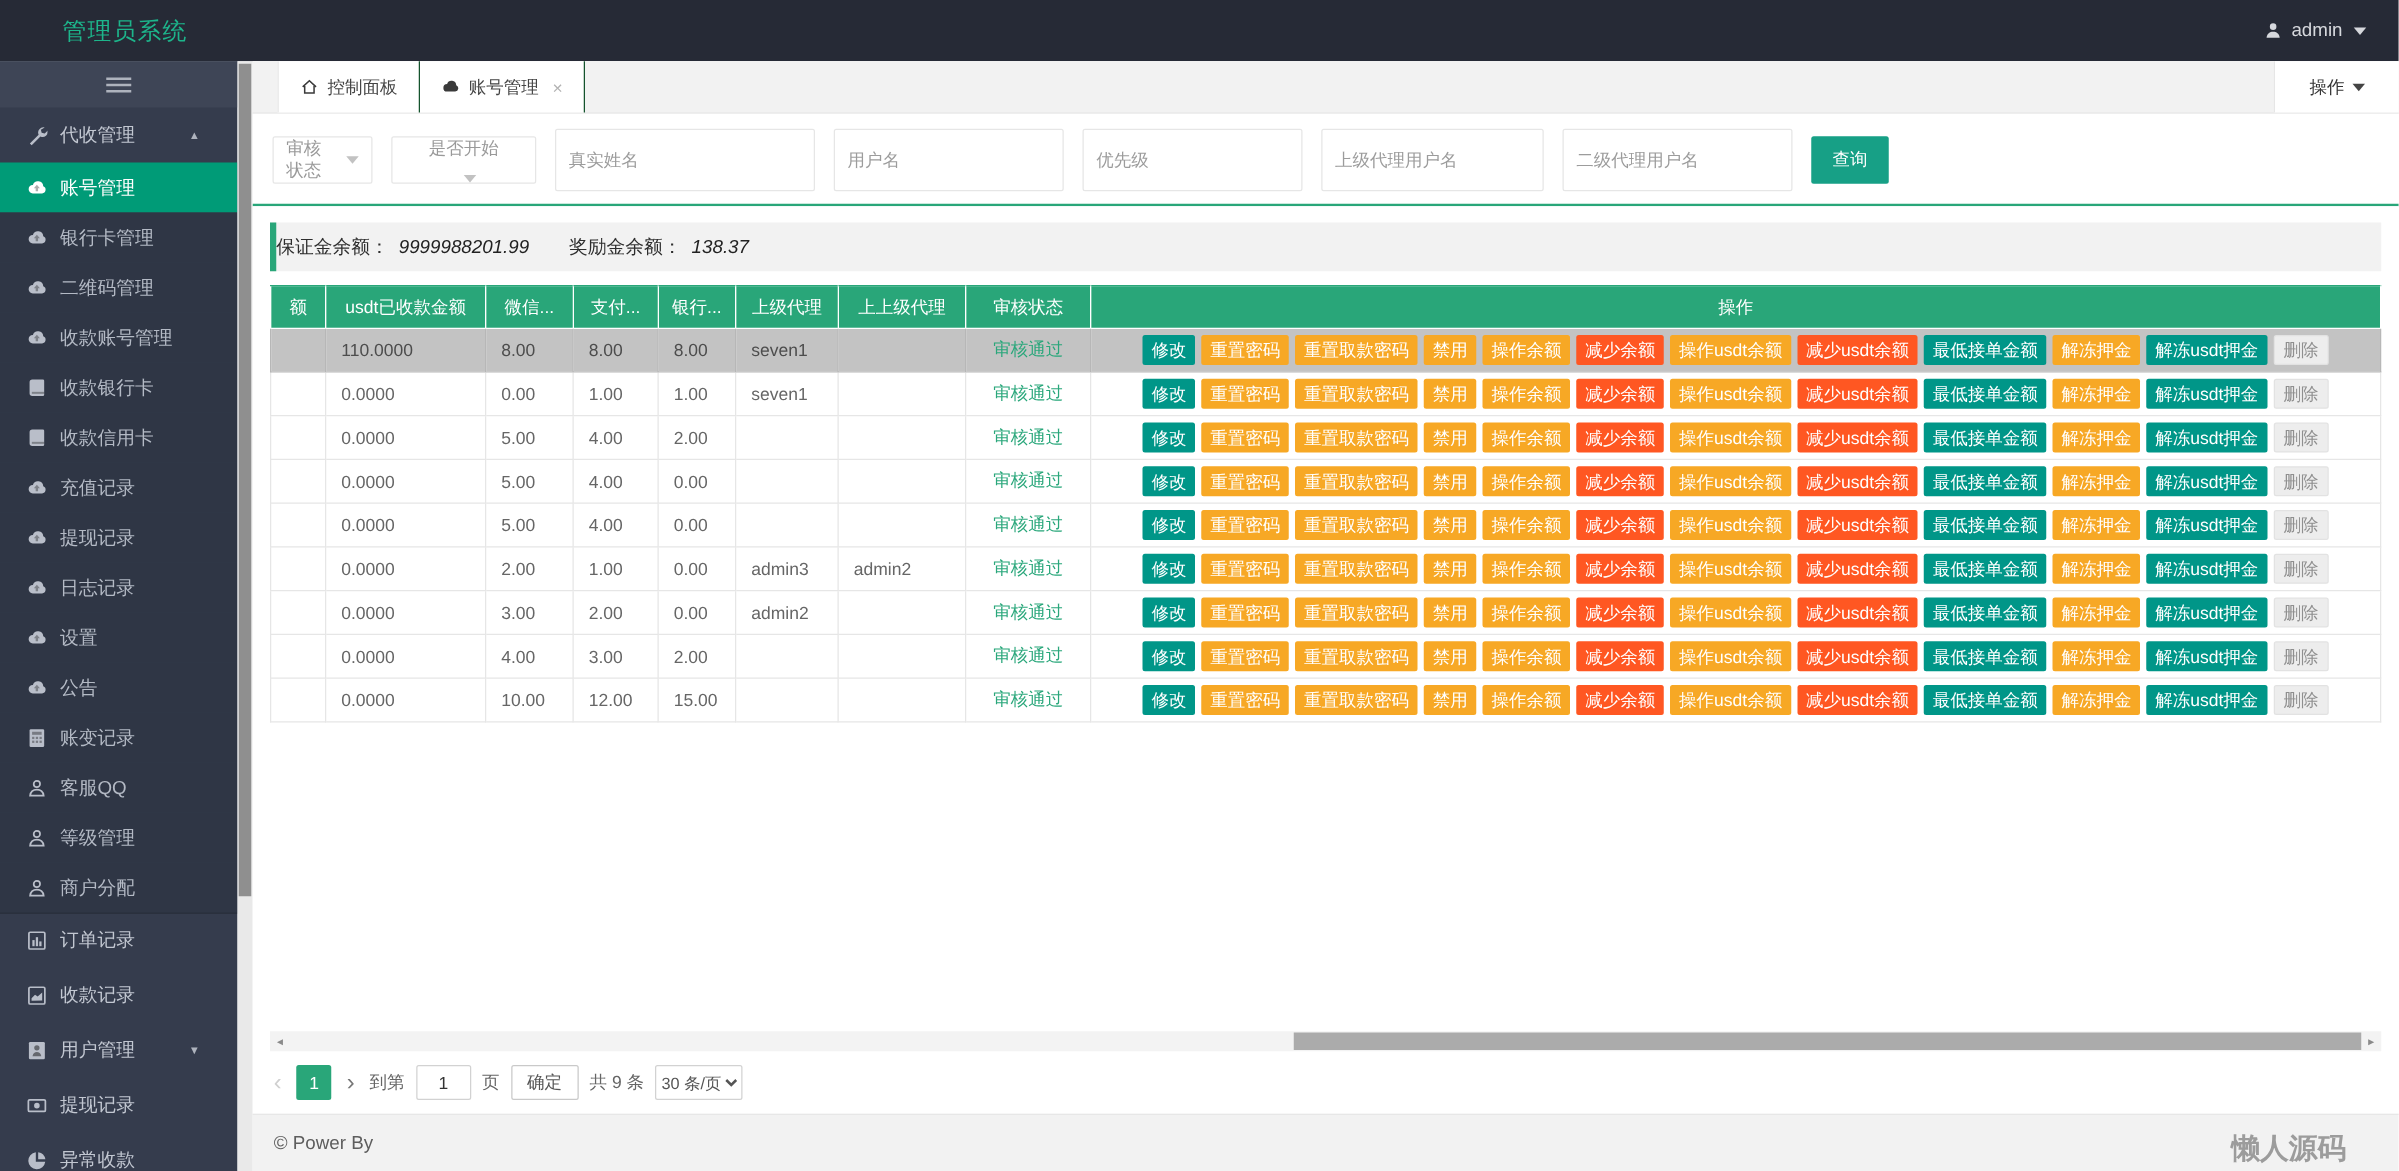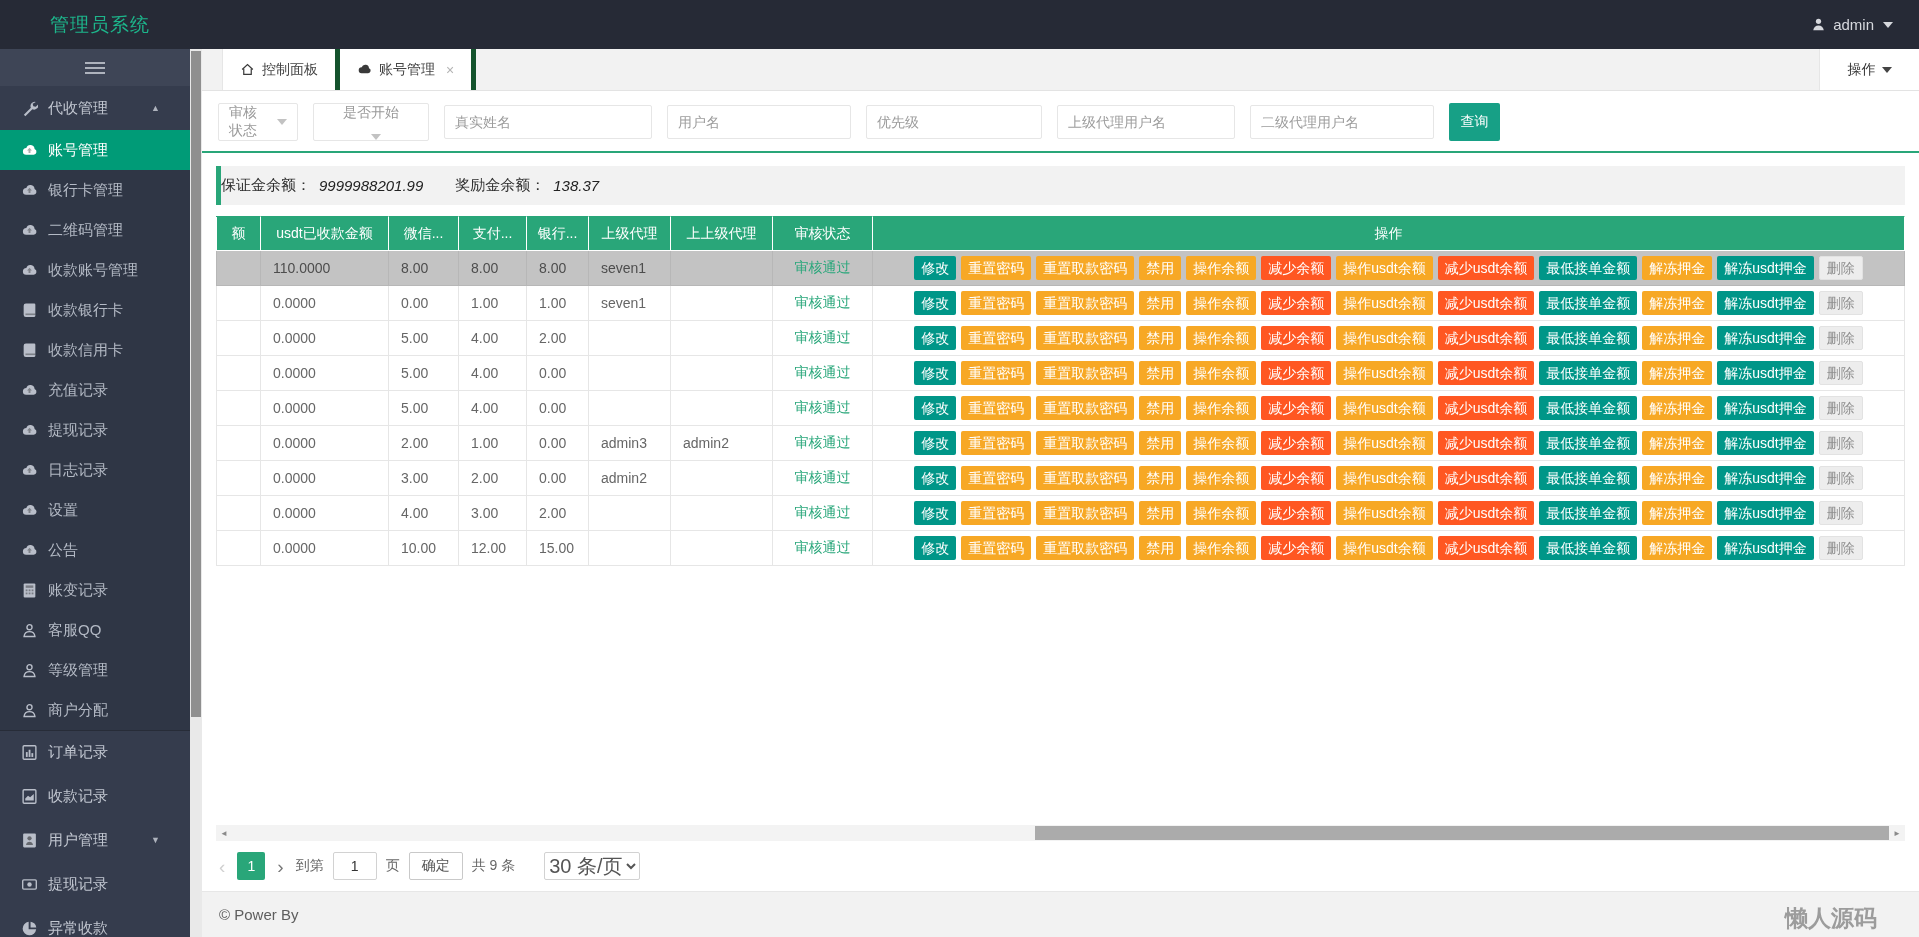--- a/index.html
+++ b/index.html
@@ -30,34 +30,34 @@
 
   
   .vscroll { width:12px; flex:none; background:#e9e9e9; position:relative; }
   .vthumb { position:absolute; left:1px; top:2px; width:10px; height:666px; background:#8f8f8f; }
 
   
   .content { flex:1; display:flex; flex-direction:column; background:#fff; min-width:0; }
 
   .tabbar { height:42px; background:#f2f2f2; border-bottom:1px solid #e3e3e3; display:flex; align-items:stretch; flex:none; }
   .tabs { display:flex; margin-left:20px; }
-  .tab { display:flex; align-items:center; gap:7px; padding:0 17px; background:#fff; border-right:5px solid #14532d; font-size:14px; color:#444; cursor:pointer; }
+  .tab { display:flex; align-items:center; gap:7px; padding:0 17px; background:#fff; border-right:1px solid #14532d; font-size:14px; color:#444; cursor:pointer; }
   .tab:first-child { border-left:1px solid #e6e6e6; }
   .tab .ticon { width:15px; height:15px; color:#3a3a3a; }
   .tab .ticon svg { width:15px; height:15px; display:block; }
   .tab .close { color:#b3b3b3; font-size:14px; margin-left:4px; line-height:1; }
   .actions-dd { margin-left:auto; width:100px; background:#fff; border-left:1px solid #e6e6e6; display:flex; align-items:center; justify-content:center; gap:6px; font-size:14px; color:#333; cursor:pointer; }
   .actions-dd .dd-caret { width:0; height:0; border-left:5px solid transparent; border-right:5px solid transparent; border-top:6px solid #444; }
 
   .filterbar { background:#fff; padding:12px 0 10px 16px; display:flex; align-items:center; gap:15px; border-bottom:2px solid var(--accent-green,#29a679); flex:none; }
   .fselect { height:38px; border:1px solid #e6e6e6; border-radius:2px; display:flex; align-items:center; justify-content:space-between; padding:0 10px; color:#999; background:#fff; cursor:pointer; font-size:14px; }
   .fselect .sel-caret { width:0; height:0; border-left:5px solid transparent; border-right:5px solid transparent; border-top:6px solid #c2c2c2; margin-left:10px; }
-  .finput { height:34px; border:1px solid #e6e6e6; border-radius:2px; padding:0 10px; font-size:14px; color:#333; font-family:inherit; }
+  .finput { height:50px; border:1px solid #e6e6e6; border-radius:2px; padding:0 10px; font-size:14px; color:#333; font-family:inherit; }
   .finput::placeholder { color:#9c9c9c; }
-  .fbtn { height:38px; width:51px; border:none; border-radius:2px; background:var(--button-green,#17a086); color:#fff; font-size:14px; cursor:pointer; font-family:inherit; }
+  .fbtn { height:38px; width:62px; border:none; border-radius:2px; background:var(--button-green,#17a086); color:#fff; font-size:14px; cursor:pointer; font-family:inherit; }
 
   .panel { flex:1; display:flex; flex-direction:column; background:#fff; min-height:0; }
   .infobar { margin:13px 14px 11px 14px; height:39px; background:#f2f2f2; border-left:5px solid var(--accent-green,#29a679); display:flex; align-items:center; padding-left:0; gap:32px; font-size:15px; color:#2e2e2e; flex:none; }
   .infobar .pair { display:flex; align-items:center; gap:8px; }
   .infobar .val { font-style:italic; color:#222; }
 
   table.grid { border-collapse:collapse; margin:0 14px; table-layout:fixed; width:1689px; flex:none; }
   table.grid th { background:var(--accent-green,#29a679); color:#fff; font-weight:normal; font-size:14px; height:34px; border:1px solid rgba(255,255,255,.55); border-top:1px solid var(--accent-green,#29a679); text-align:center; overflow:hidden; white-space:nowrap; }
   table.grid td { border:1px solid #e6e6e6; height:35px; font-size:14px; color:#666; padding:0 12px; overflow:hidden; white-space:nowrap; }
   table.grid td.c { text-align:center; padding:0 2px; }
@@ -77,21 +77,21 @@
   .hs-arrow.left { left:0; }
   .hs-arrow.right { right:0; }
   .hthumb { position:absolute; top:1px; left:819px; width:854px; height:14px; background:#ababab; cursor:pointer; }
 
   .pager { display:flex; align-items:center; gap:9px; margin:11px 14px; font-size:14px; color:#666; flex:none; }
   .pg-prev { color:#d0d0d0; font-size:19px; line-height:1; cursor:default; padding:0 3px; }
   .pg-next { color:#777; font-size:19px; line-height:1; cursor:pointer; padding:0 3px; }
   .pg-page { min-width:28px; height:28px; background:var(--accent-green,#29a679); color:#fff; display:flex; align-items:center; justify-content:center; border-radius:2px; cursor:pointer; }
   .pg-input { width:44px; height:28px; border:1px solid #d2d2d2; border-radius:2px; text-align:center; font-size:14px; color:#333; font-family:inherit; }
   .pg-btn { height:28px; padding:0 12px; background:#fff; border:1px solid #c9c9c9; border-radius:2px; font-size:14px; color:#555; cursor:pointer; font-family:Liberation Sans, sans-serif; }
-  .pg-select { height:28px; border:1px solid #d2d2d2; border-radius:2px; font-size:20px; color:#555; background:#fff; font-family:inherit;margin-left:20px; }
+  .pg-select { height:28px; border:1px solid #d2d2d2; border-radius:2px; font-size:13px; color:#555; background:#fff; font-family:inherit; }
 
   .footer { height:46px; background:#f2f2f2; border-top:1px solid #e7e7e7; display:flex; align-items:center; padding-left:17px; font-size:15px; color:#5e5e5e; flex:none; }
 
   .watermark { position:absolute; right:42px; bottom:3px; font-size:23px; font-weight:bold; color:#9c9c9c; font-family:"DejaVu Sans","Liberation Sans",sans-serif; }
 </style>
 </head>
 <body>
 
 <div class="topbar">
   <div class="logo">管理员系统</div>

